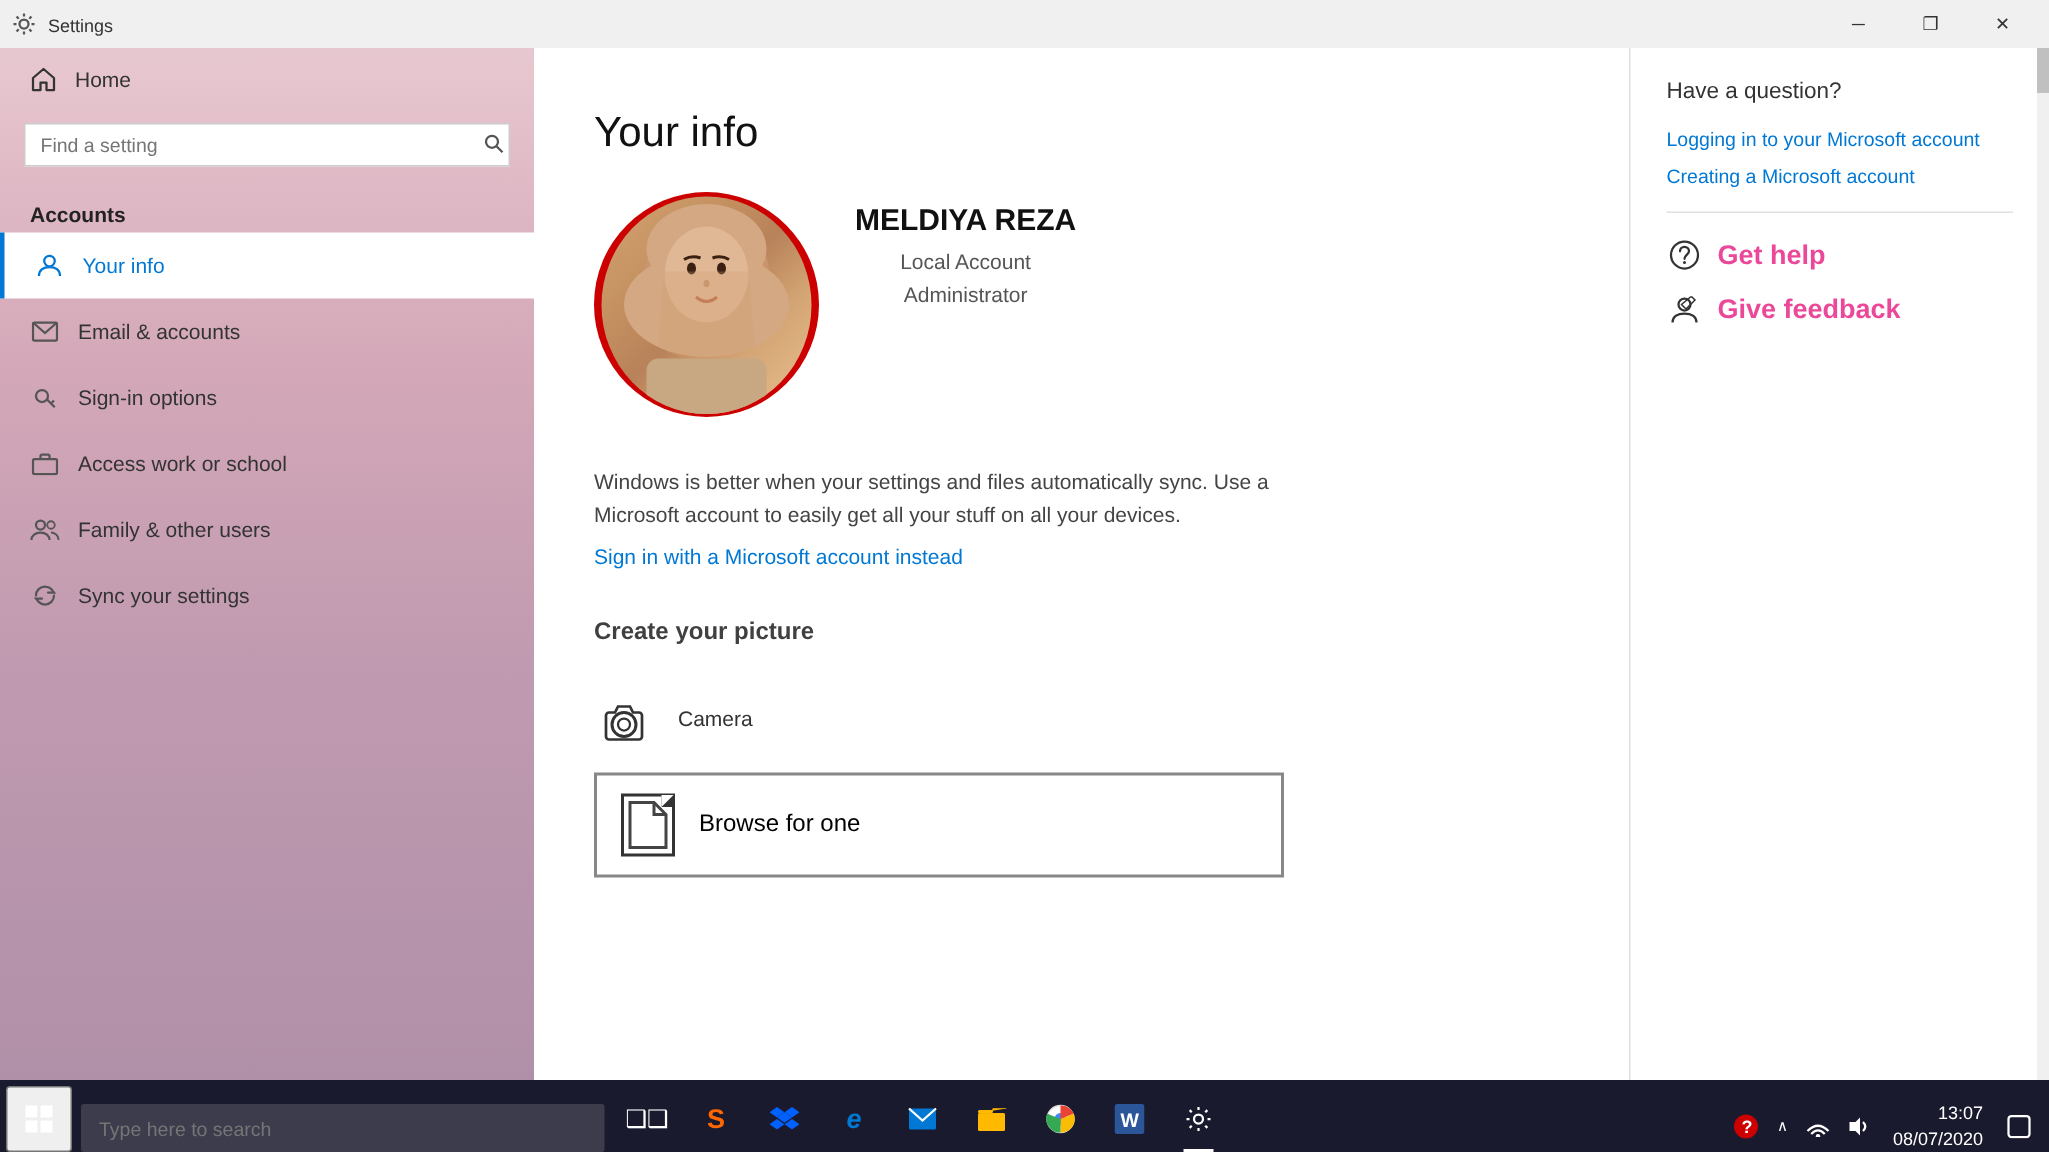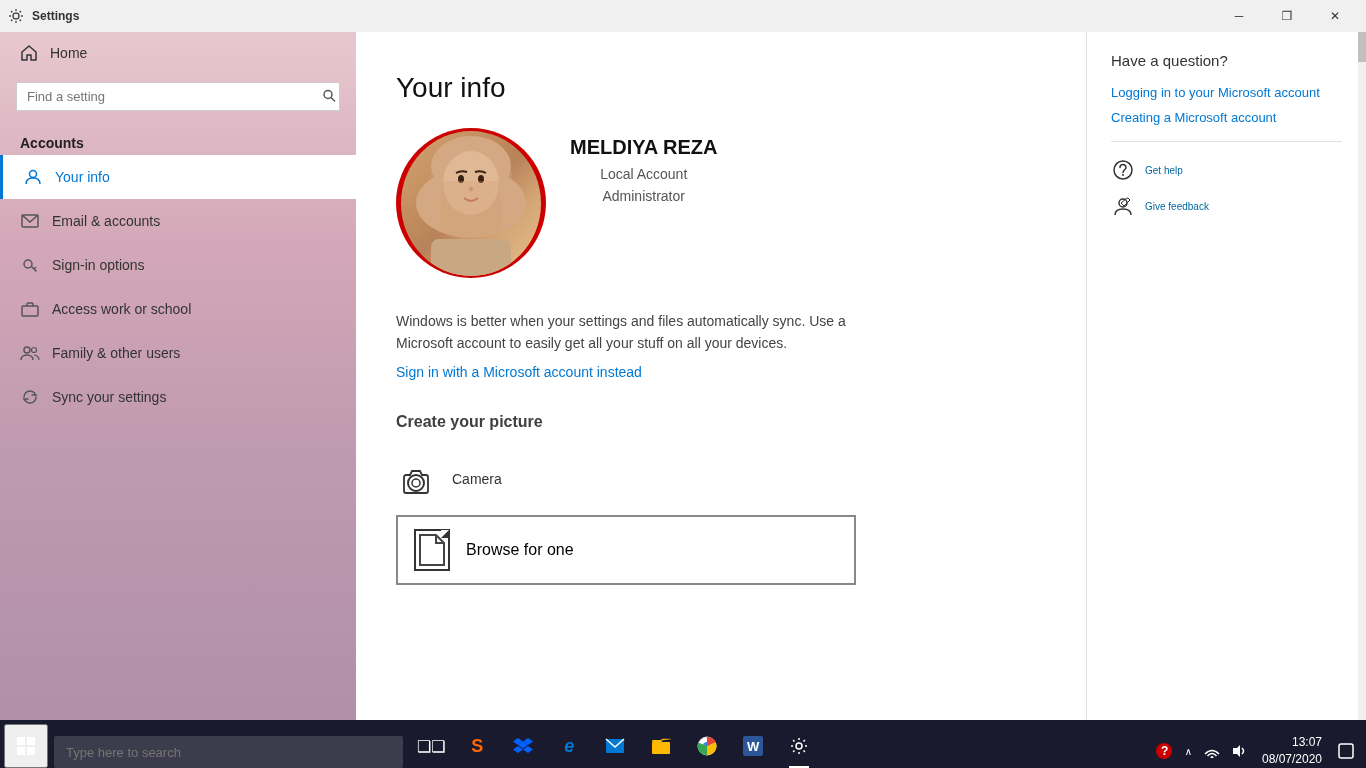--- a/index.html
+++ b/index.html
@@ -11,25 +11,24 @@
       height: 32px;
       background: #f0f0f0;
       display: flex;
       align-items: center;
       justify-content: space-between;
       padding: 0 8px;
       flex-shrink: 0;
     }
     .title-bar-left {
       display: flex;
-      align-items: center;
+      align-items: flex-end;
       gap: 8px;
       font-size: 12px;
       color: #333;
-      font-weight: bold;
     }
     .title-bar-controls {
       display: flex;
       gap: 2px;
     }
     .title-btn {
       width: 46px;
       height: 32px;
       border: none;
       background: transparent;
@@ -301,24 +300,25 @@
     .help-action-icon {
       width: 24px;
       height: 24px;
       display: flex;
       align-items: center;
       justify-content: center;
       font-size: 16px;
       color: #333;
     }
     .help-action-link {
-      color: #0369a1;
-      font-size: 10px;
+      color: #ec4899;
+      font-size: 18px;
       text-decoration: none;
       cursor: pointer;
+      font-weight: bold;
     }
 
     
     .taskbar {
       width: 100%;
       height: 48px;
       background: #1a1a2e;
       display: flex;
       align-items: flex-end;
       flex-shrink: 0;

